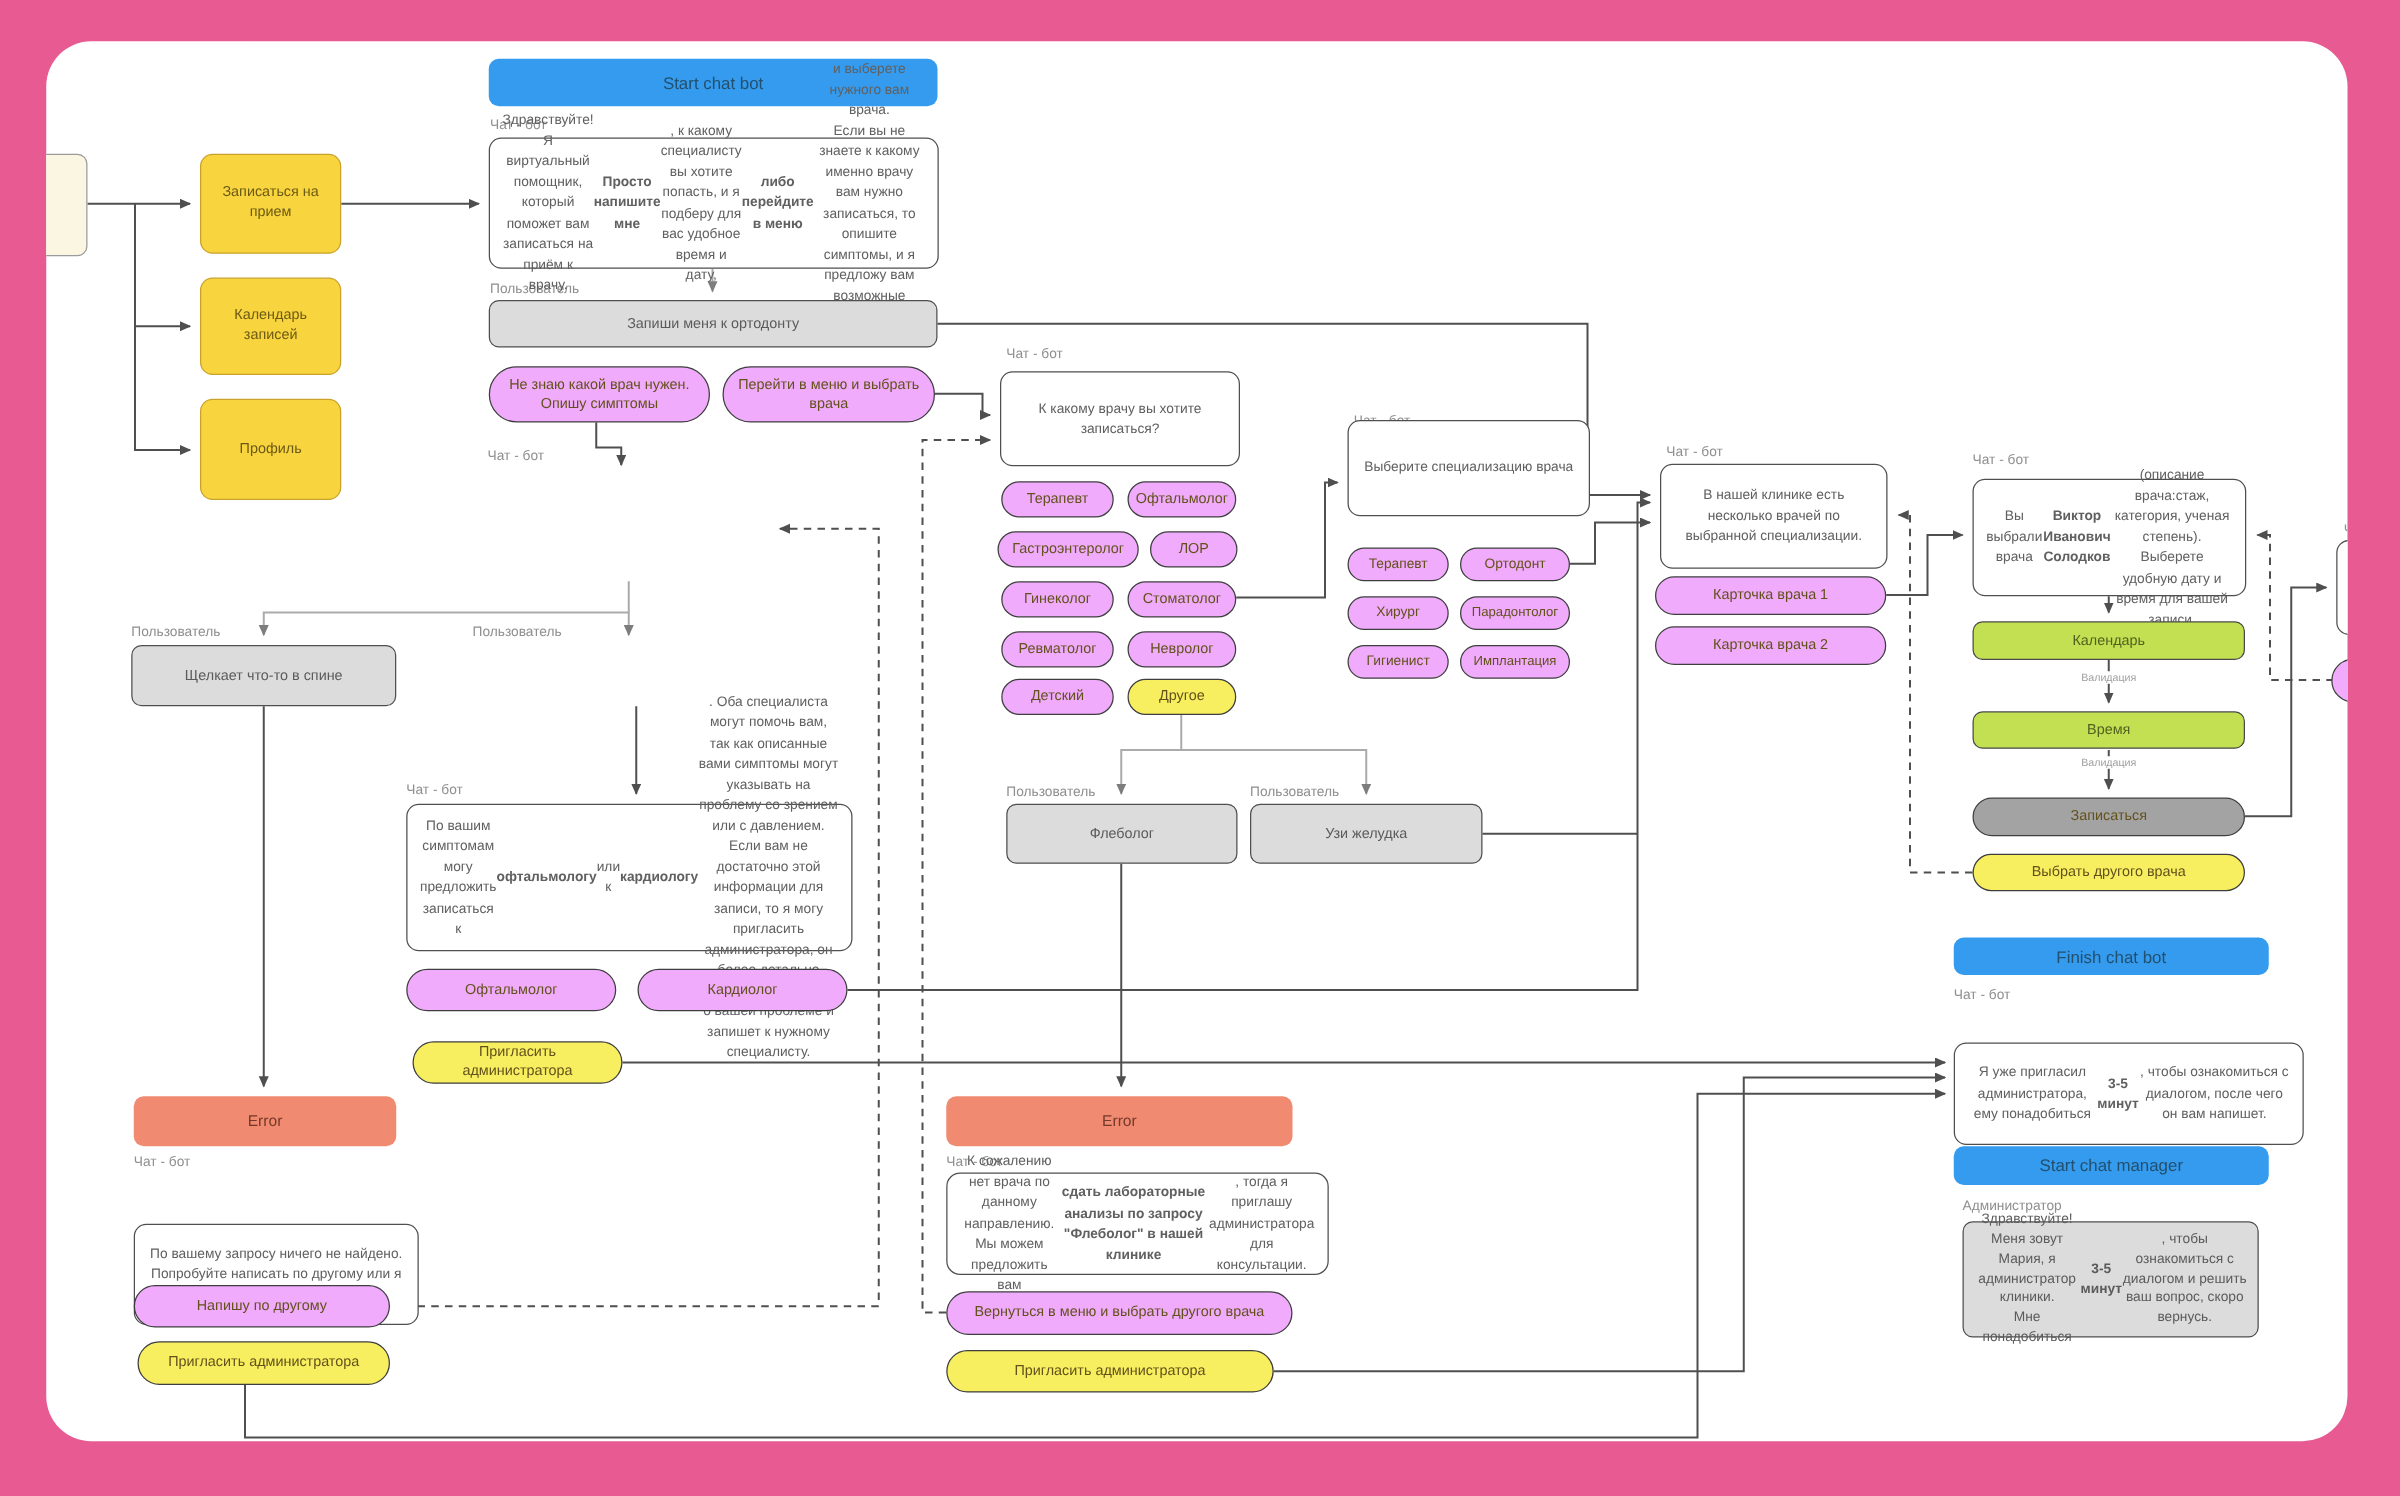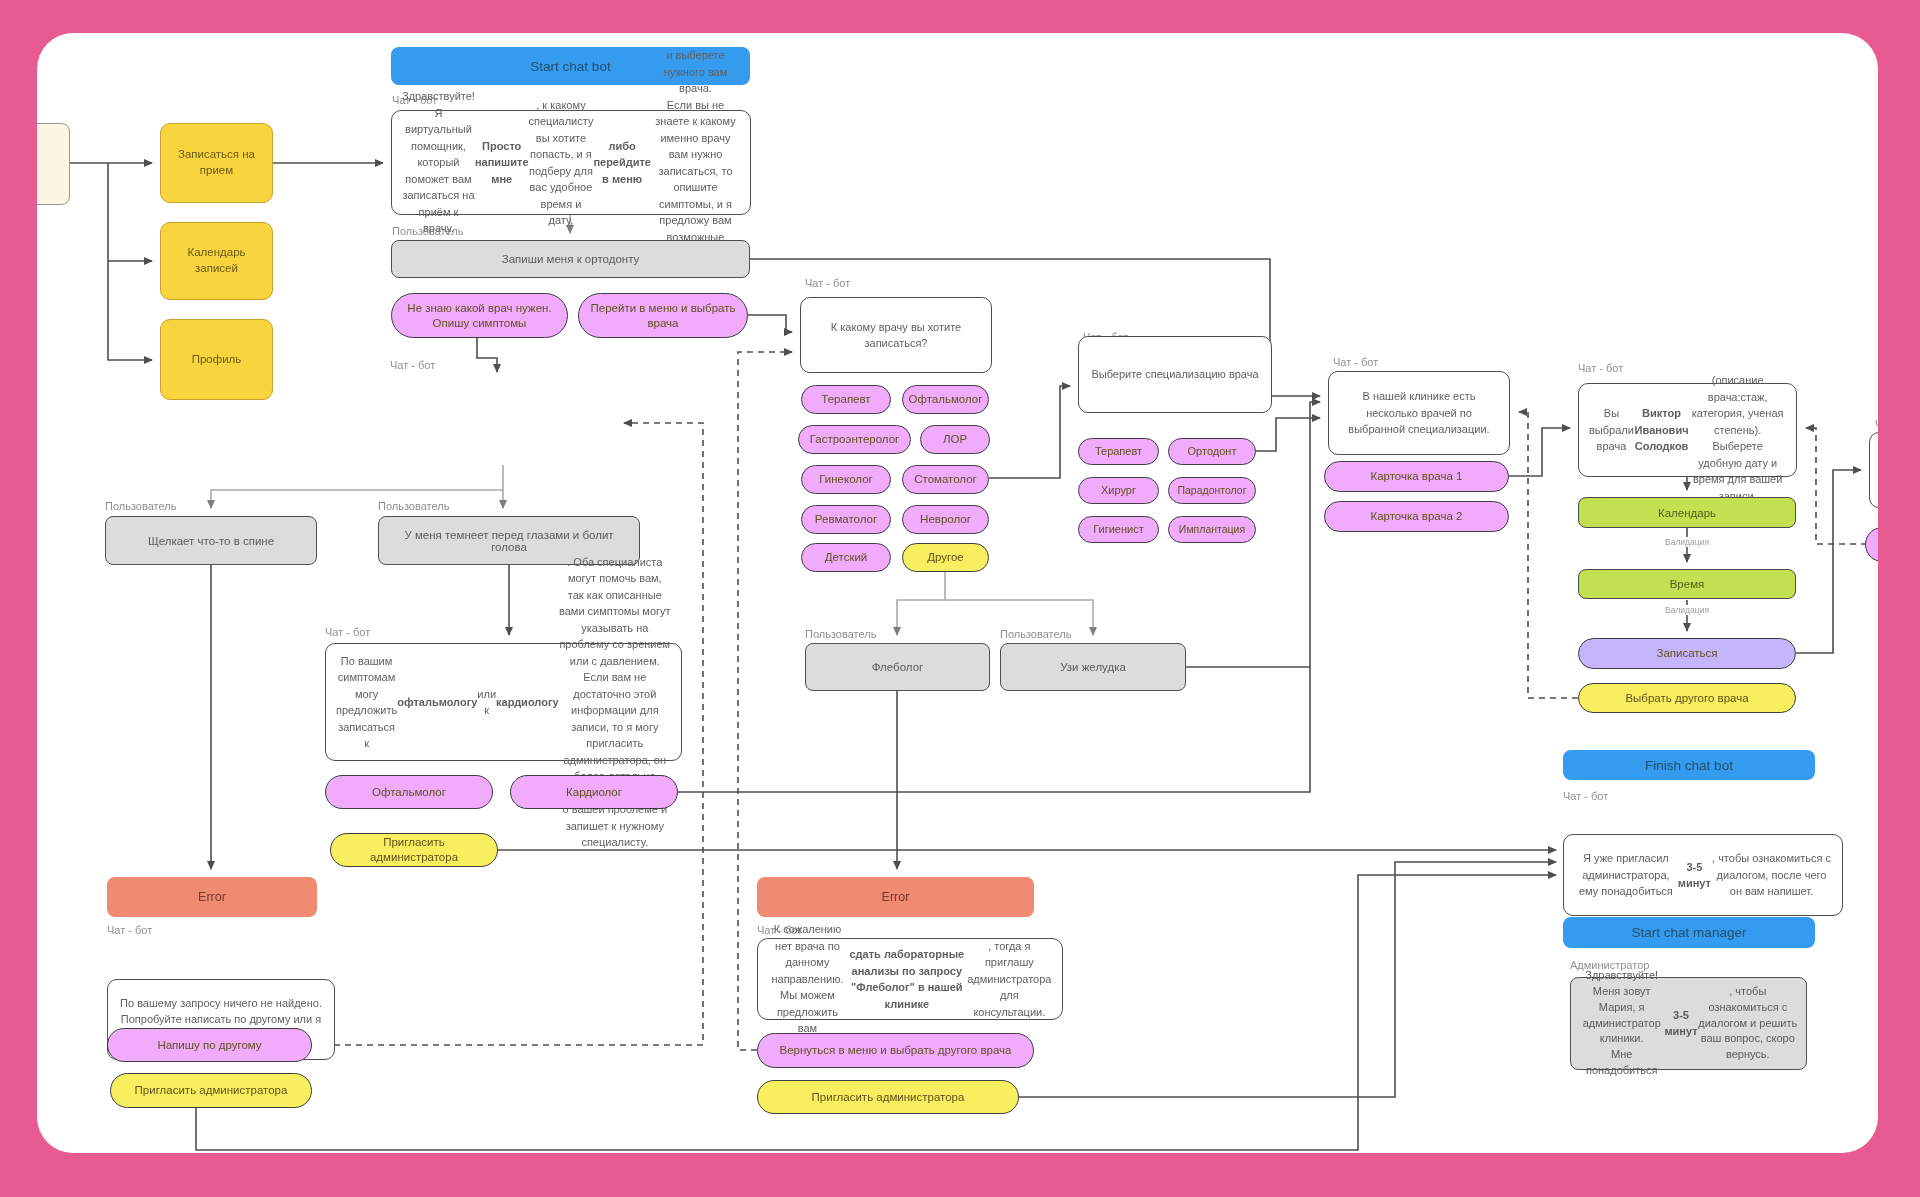--- a/index.html
+++ b/index.html
@@ -9,21 +9,21 @@
   #wires{position:absolute;left:0;top:0;width:1920px;height:1197px;}
   .nd{position:absolute;display:flex;align-items:center;justify-content:center;text-align:center;box-sizing:border-box;}
   .lbl{position:absolute;font-size:11px;color:#8f8f8f;white-space:nowrap;}
   .vlabel{position:absolute;font-size:8.5px;color:#9e9e9e;background:#ffffff;padding:0 3px;transform:translateX(-50%);z-index:3;}
   .sticky{background:#f8d43f;border:1.5px solid #c9a22b;border-radius:10px;font-size:11.5px;color:#6b5a14;padding:4px;line-height:1.35;}
   .bluebtn{background:#359bef;border-radius:8px;font-size:13.5px;color:#22506e;}
   .botbox{background:#ffffff;border:1.6px solid #4f4f4f;border-radius:10px;font-size:11px;color:#606060;line-height:1.5;padding:6px 10px;}
   .userbox{background:#dcdcdc;border:1.6px solid #4f4f4f;border-radius:8px;font-size:11.5px;color:#5b5b5b;padding:2px 8px;}
   .pill{background:#f0abfc;border:1.6px solid #3e3e3e;border-radius:999px;font-size:11.5px;color:#63511c;line-height:1.3;padding:2px 8px;}
   .pill.light{background:#f7ef5f;}
-  .pill.orange{background:#c4b5fd;}
+  .pill.orange{background:#a3a3a3;}
   .green{background:#c3e052;border:1.6px solid #4a4a4a;border-radius:8px;font-size:11.5px;color:#51601f;}
   .errbtn{background:#f08a70;border-radius:8px;font-size:12.5px;color:#73392a;}
   .cream{background:#faf6e2;border:1.5px solid #9a9a9a;border-radius:8px;}
   .nd b{font-weight:bold;}
   .nd i{font-style:italic;}
   .z{z-index:2;}
 </style>
 </head>
 <body>
 
@@ -91,21 +91,20 @@
   <div class="lbl" style="left:392px;top:225px;">Пользователь</div>
   <div class="nd userbox z" style="left:391px;top:240px;width:359px;height:38px;">Запиши меня к ортодонту</div>
   <div class="nd pill z" style="left:391px;top:293px;width:177px;height:45px;">Не знаю какой врач нужен. Опишу симптомы</div>
   <div class="nd pill z" style="left:578px;top:293px;width:170px;height:45px;">Перейти в меню и выбрать врача</div>
 
   <div class="lbl" style="left:390px;top:359px;">Чат - бот</div>
 
   <div class="lbl" style="left:105px;top:500px;">Пользователь</div>
   <div class="nd userbox z" style="left:105px;top:516px;width:212px;height:49px;">Щелкает что-то в спине</div>
   <div class="lbl" style="left:378px;top:500px;">Пользователь</div>
-  <div class="nd userbox z" style="left:378px;top:516px;width:262px;height:49px;">У меня темнеет перед глазами и болит голова</div>
 
   <div class="lbl" style="left:325px;top:626px;">Чат - бот</div>
   <div class="nd botbox z" style="left:325px;top:643px;width:357px;height:118px;">По вашим симптомам могу предложить записаться к <b>офтальмологу</b> или к <b>кардиологу</b>. Оба специалиста могут помочь вам, так как описанные вами симптомы могут указывать на проблему со зрением или с давлением.<br>Если вам не достаточно этой информации для записи, то я могу пригласить администратора, он более детально проконсультирует вас о вашей проблеме и запишет к нужному специалисту.</div>
   <div class="nd pill z" style="left:325px;top:775px;width:168px;height:34px;">Офтальмолог</div>
   <div class="nd pill z" style="left:510px;top:775px;width:168px;height:34px;">Кардиолог</div>
   <div class="nd pill light z" style="left:330px;top:833px;width:168px;height:34px;">Пригласить администратора</div>
 
   <div class="nd errbtn z" style="left:107px;top:877px;width:210px;height:40px;">Error</div>
   <div class="lbl" style="left:107px;top:924px;">Чат - бот</div>
   <div class="nd botbox z" style="left:107px;top:979px;width:228px;height:81px;">По вашему запросу ничего не найдено. Попробуйте написать по другому или я могу пригласить администратора.</div>

